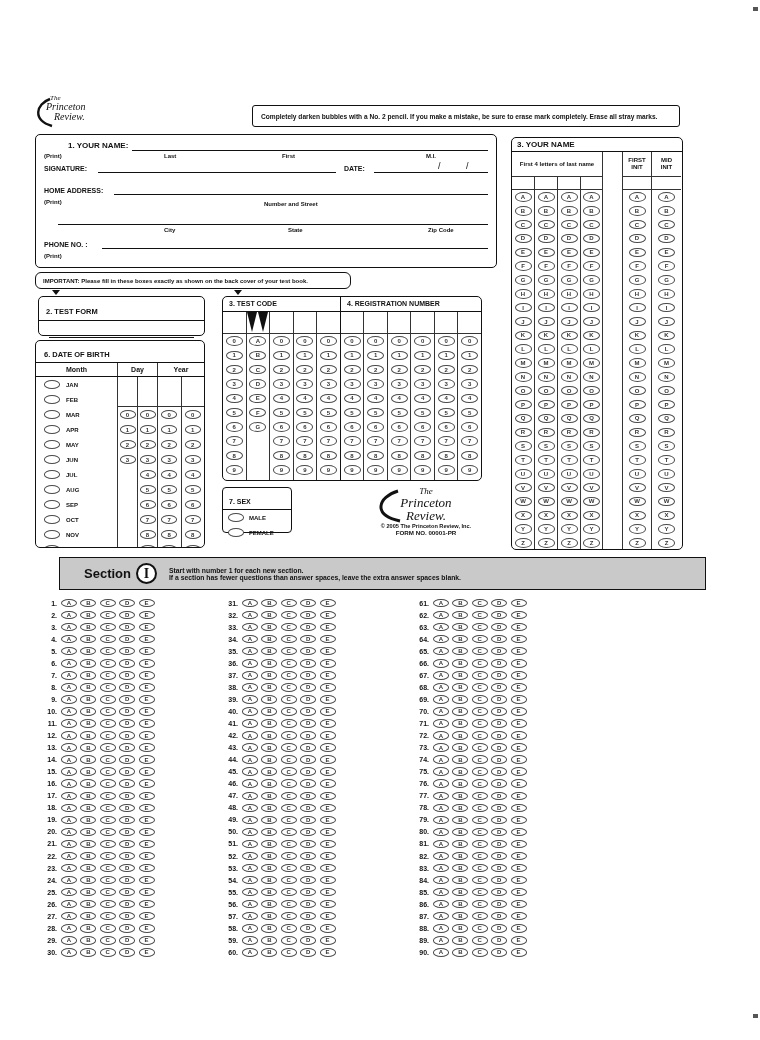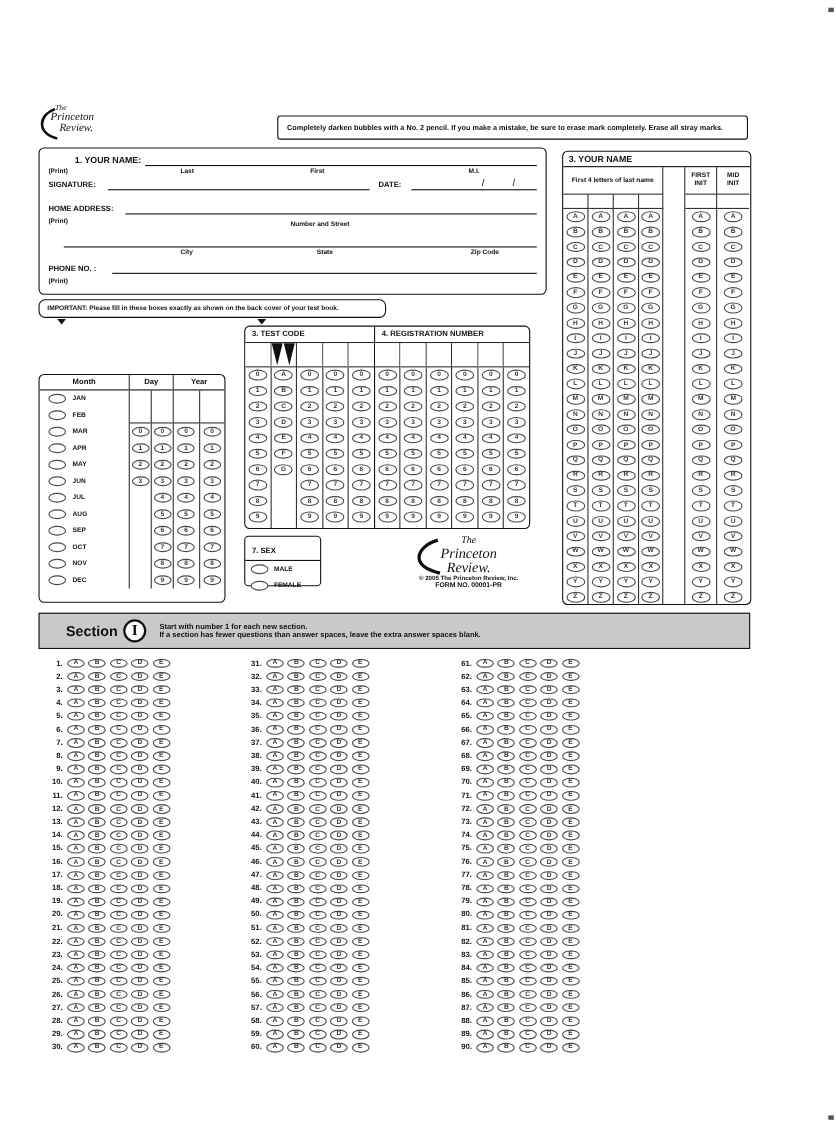--- a/index.html
+++ b/index.html
@@ -42,21 +42,21 @@
   .ng-head { display:flex; height:25px; }
   .ng-head .c { border-right:1px solid #333; border-bottom:1px solid #333; display:flex; flex-direction:column; align-items:center; justify-content:center; font-weight:bold; font-size:6px; text-align:center; line-height:1.1; }
   .ng-head .sp { border-right:1px solid #333; }
   .ng-wrow { display:flex; height:13px; }
   .ng-wrow .c { border-right:1px solid #333; border-bottom:1px solid #333; }
   .ng-wrow .sp { border-right:1px solid #333; }
   .ng-body { display:flex; }
   .ngcol { display:flex; flex-direction:column; align-items:center; border-right:1px solid #333; }
   .ngcol .slot { height:13.85px; }
   
-  .banner { background:#c9c9c9; border:1.6px solid #111; display:flex; align-items:center; }
+  .banner { background:#c9c9c9; border:1.6px solid #111; display:flex; align-items:center;margin-left:24px; }
   .numeral { width:21px; height:21px; border:2px solid #111; border-radius:50%; background:#fff;
              display:flex; align-items:center; justify-content:center;
              font-family:"Liberation Serif",serif; font-weight:bold; font-size:14px; flex:none; }
   .logo-txt { font-family:"Liberation Serif",serif; font-style:italic; font-weight:normal; line-height:1; }
   .regmark { background:#555; width:5px; height:4px; }
   .lbl6 { font-weight:bold; font-size:6px; }
   .lbl7 { font-weight:bold; font-size:7px; }
 </style>
 </head>
 <body>
@@ -109,20 +109,26 @@
     <div class="abs wline" style="left:66px;top:100px;width:386px;height:14px;"></div>
     <span class="abs lbl6" style="left:8px;top:118px;">(Print)</span>
   </div>
 
   <div class="abs" style="left:35px;top:272px;width:316px;height:17px;border:1.1px solid #111;border-radius:6px;display:flex;align-items:center;padding:0 7px;">
     <span class="b" style="font-size:6px;">IMPORTANT:  Please fill in these boxes exactly as shown on the back cover of your test book.</span>
   </div>
   <div class="abs dtri" style="left:52px;top:290px;"></div>
   <div class="abs dtri" style="left:234px;top:290px;"></div>
 
+  <div class="abs box" style="left:38px;top:296px;width:167px;height:40px;">
+    <div style="border-bottom:1px solid #111;padding:3px 0 2px 7px;">
+      <span class="b" style="font-size:7.5px;">2. TEST FORM</span>
+    </div>
+    <div class="wline" style="margin:16px 10px 0 10px;"></div>
+  </div>
 
   <div class="abs box" style="left:222px;top:296px;width:260px;height:185px;overflow:hidden;">
     <div class="ghead">
       <div class="hc" style="width:117px;">3. TEST CODE</div>
       <div class="hc" style="flex:1;border-left:1.6px solid #111;">4. REGISTRATION NUMBER</div>
     </div>
     <div class="gbody" style="height:168px;">
         <div class="gcol c0">
           <div class="wcell"></div>
           <div class="slot">
@@ -480,20 +486,23 @@
             <div class="bub bub-g">8</div>
           </div>
           <div class="slot">
             <div class="bub bub-g">9</div>
           </div>
         </div>
       </div>
   </div>
 
   <div class="abs box" style="left:35px;top:340px;width:170px;height:208px;overflow:hidden;">
+    <div style="border-bottom:1px solid #111;padding:2px 0 1px 8px;">
+      <span class="b" style="font-size:7.5px;">6. DATE OF BIRTH</span>
+    </div>
     <div class="dob-head">
       <div style="width:81px;">Month</div>
       <div style="width:40px;border-left:1px solid #333;">Day</div>
       <div style="flex:1;border-left:1px solid #333;">Year</div>
     </div>
     <div class="dob-body">
       <div style="width:81px;">
           <div class="mrow">
             <div class="bub" style="margin-left: 8px;"></div>
             <div class="lbl6" style="margin-left: 6px;">JAN</div>

